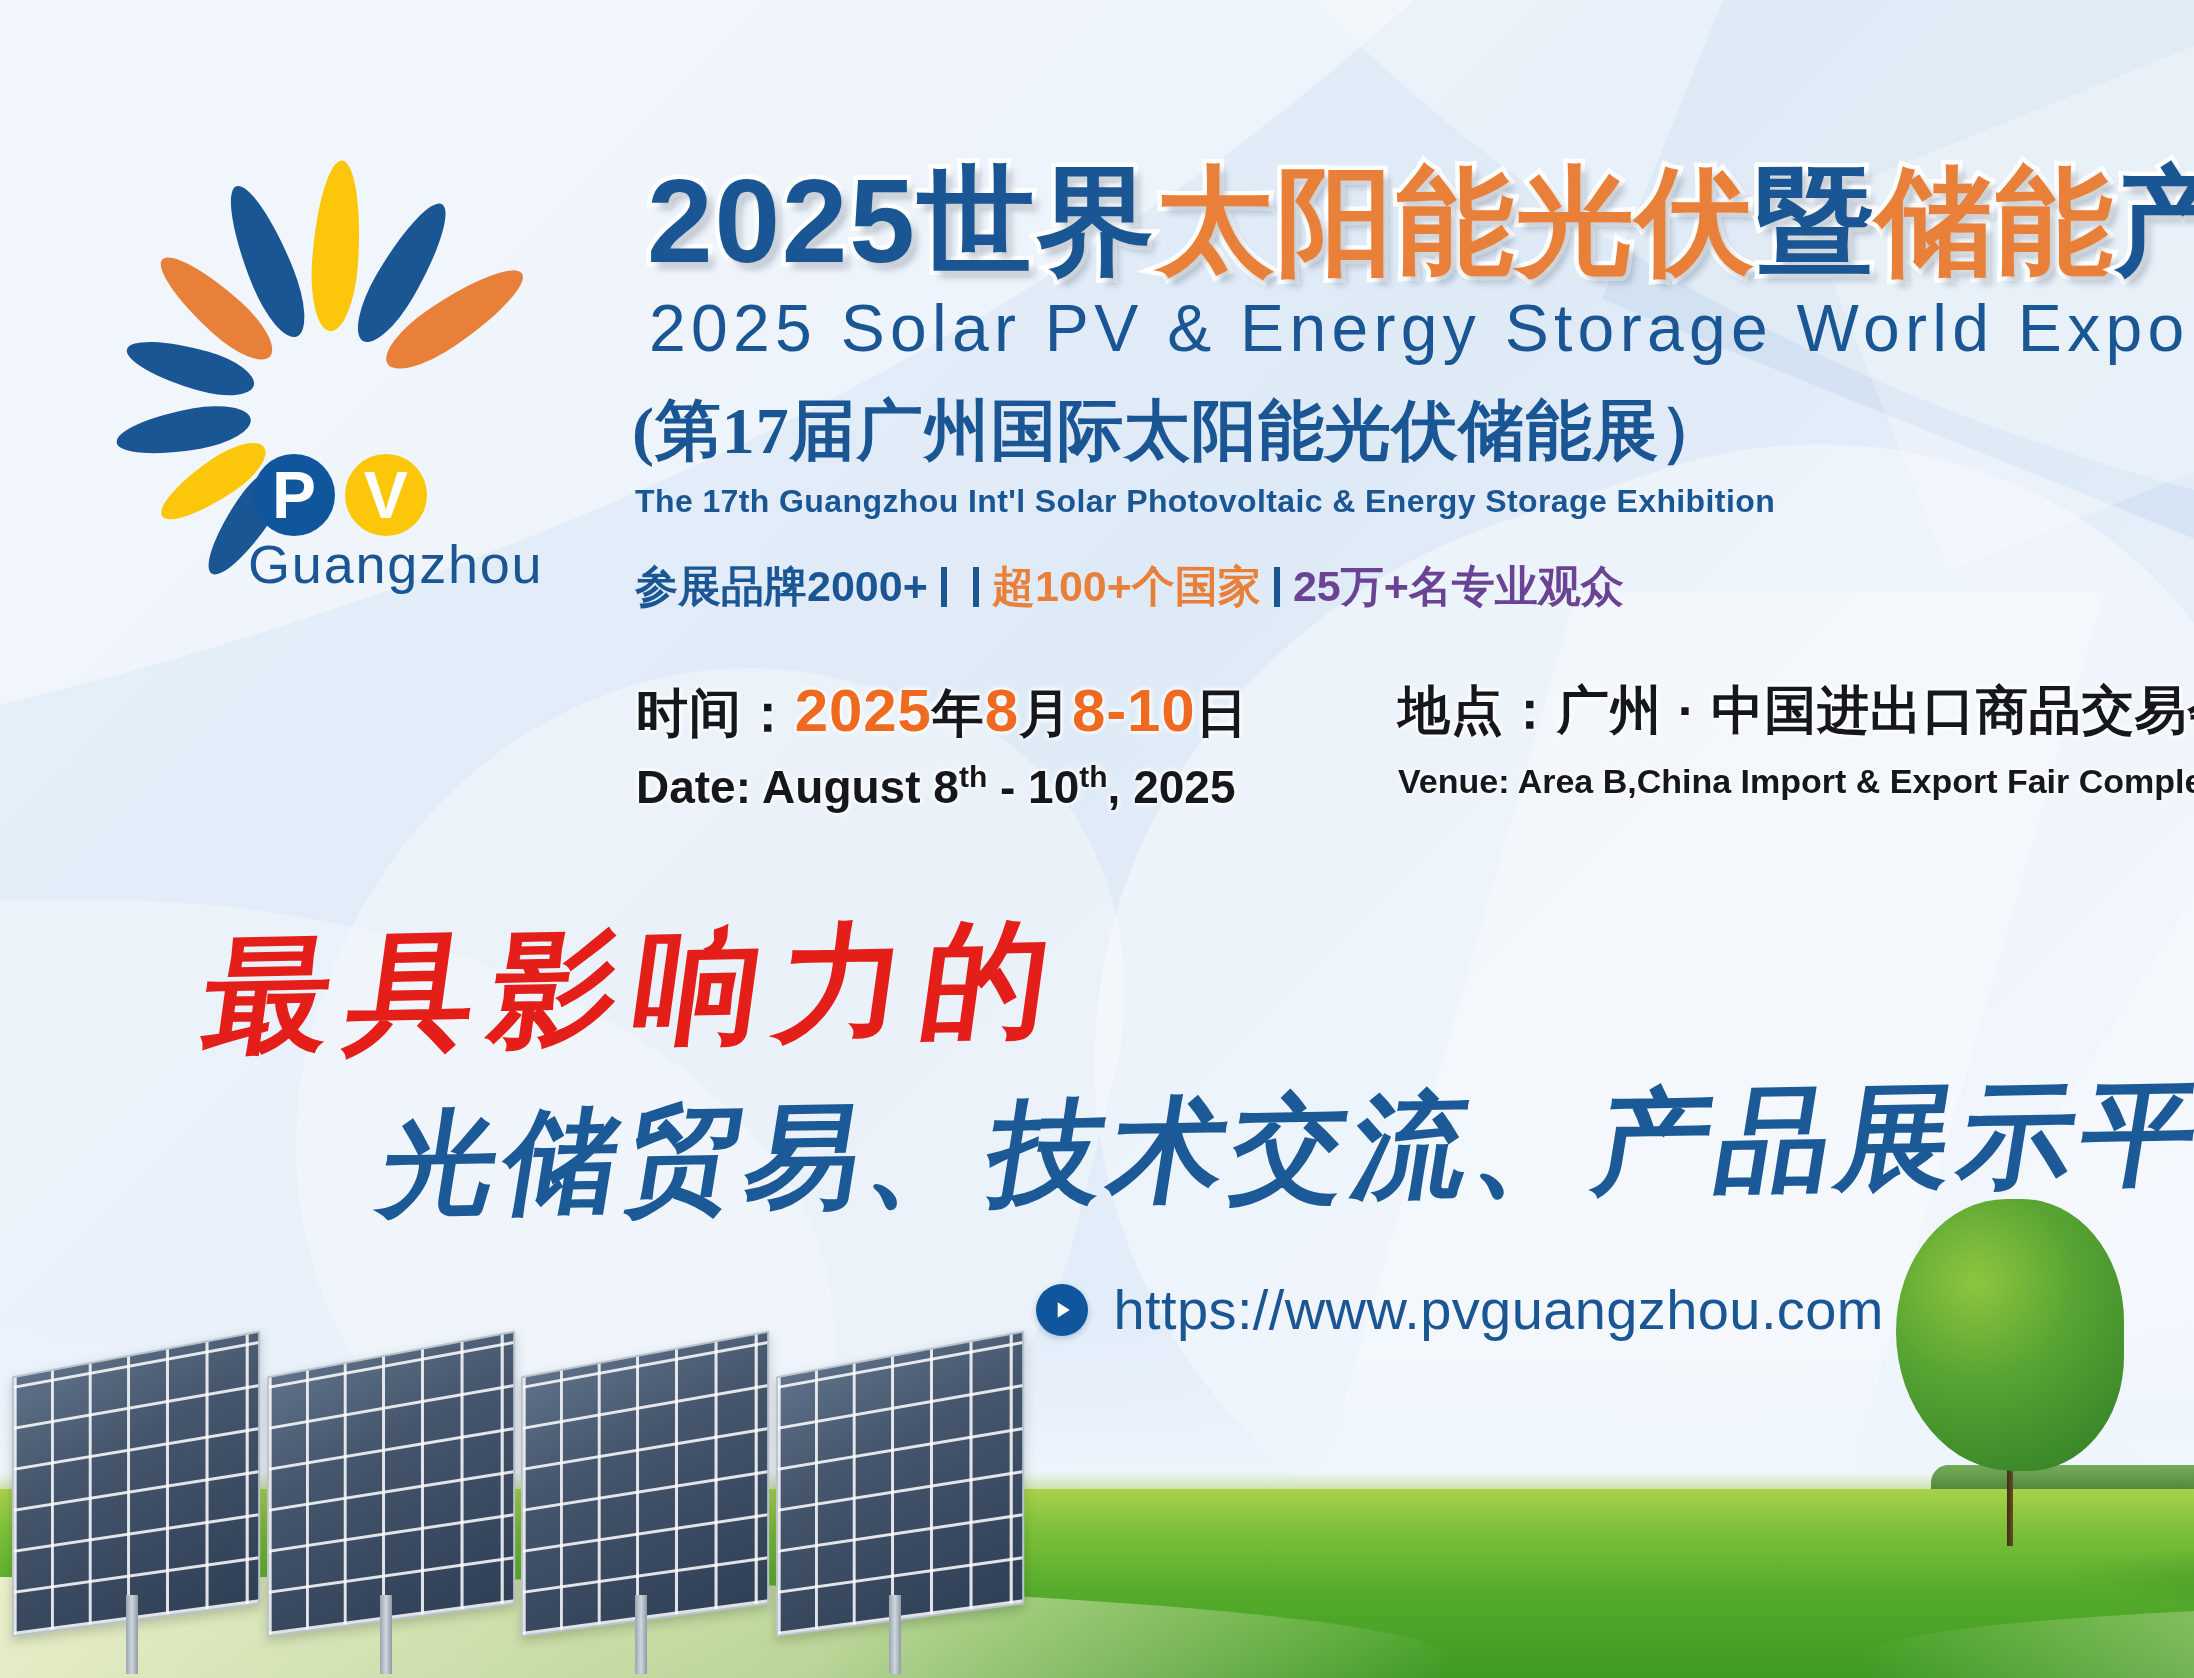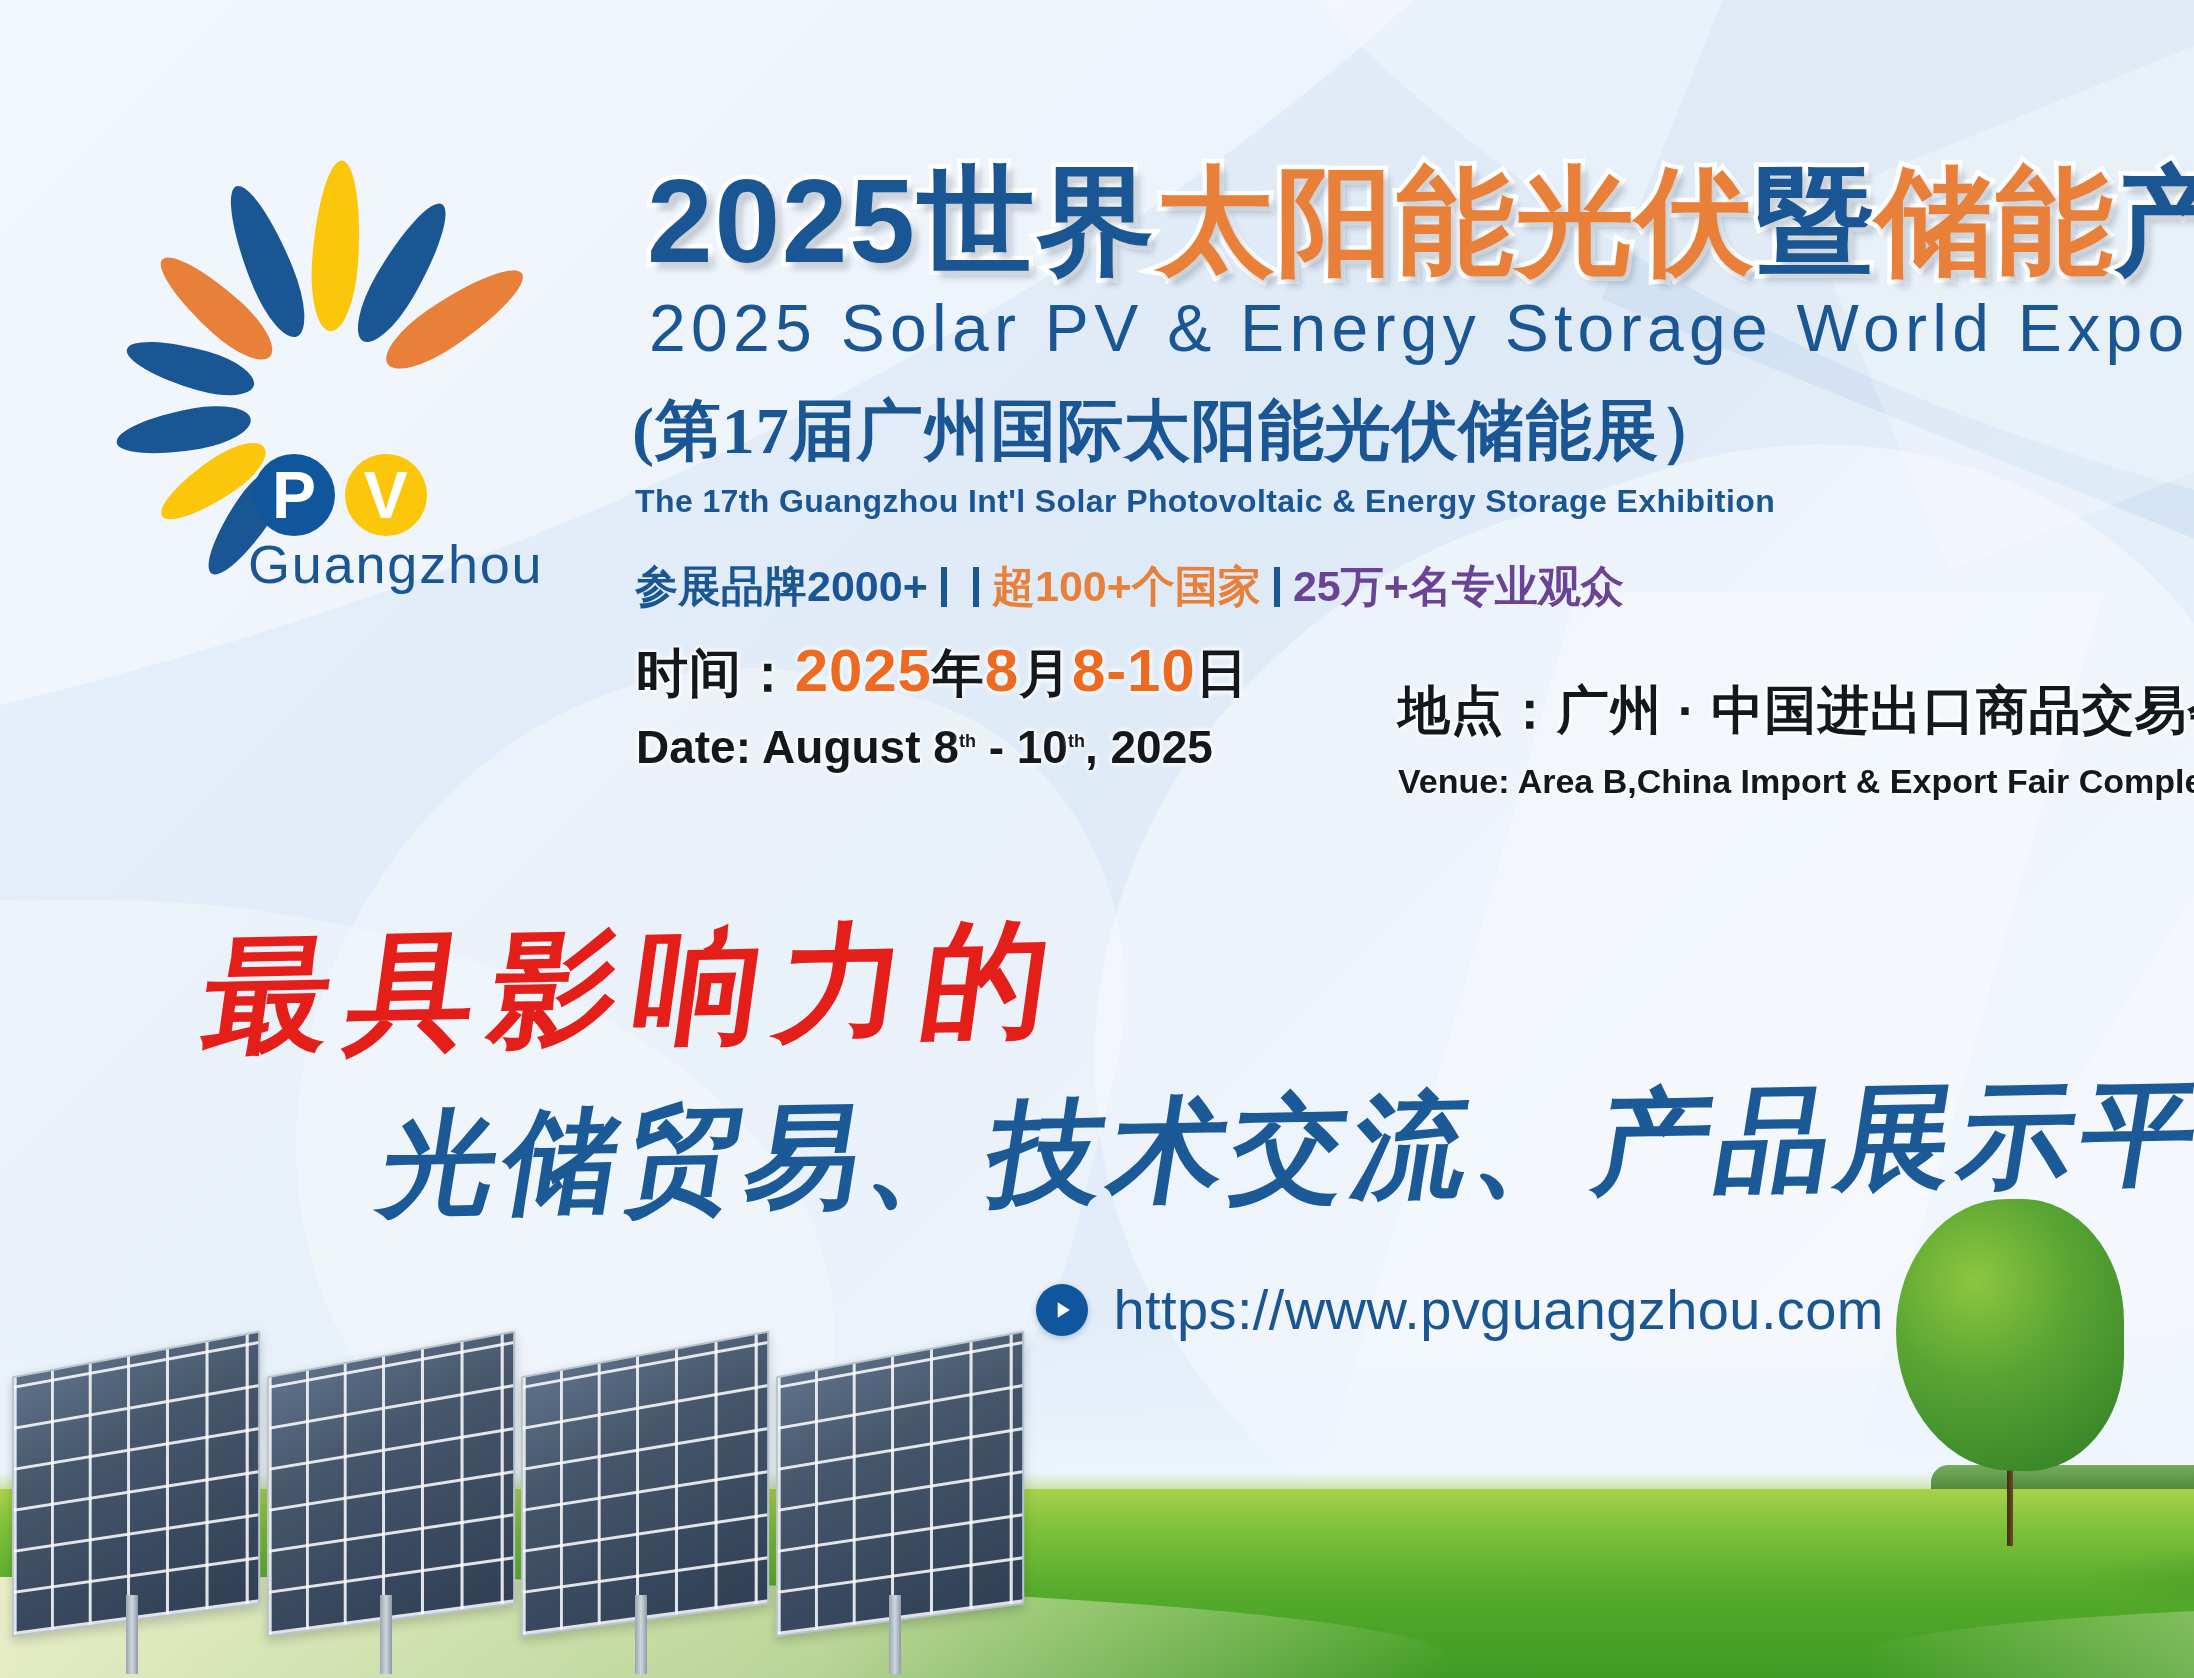--- a/index.html
+++ b/index.html
@@ -92,27 +92,27 @@
     font-family:Liberation Serif, serif;}
 
   .title-sub-en{position:absolute;left:635px;top:483px;white-space:nowrap;
     font-size:32px;font-weight:bold;color:#1a5694;letter-spacing:0.4px;}
 
   .stats{position:absolute;left:635px;top:558px;white-space:nowrap;
     font-size:43px;font-weight:bold;letter-spacing:0px;display:flex;align-items:center;justify-content:space-between;}
   .stats .sep{display:inline-block;width:6.1px;height:40px;background:#1a5694;margin:0 13px;}
   .s-blue{color:#1a5694;} .s-dark{color:#111418;} .s-or{color:#e8803a;} .s-pu{color:#6b4395;}
 
-  .dt-block{position:absolute;left:636px;top:636px;}
+  .dt-block{position:absolute;left:636px;top:676px;}
   .dt-cn{white-space:nowrap;font-size:52px;font-weight:bold;color:#14181d;letter-spacing:0.9px;
     text-shadow:0 0 6.1px #fff,0 0 6.1px #fff,0 0 4.4px #fff;}
   .dt-cn .or{color:#ef6a21;font-size:60px;}
   .dt-en{white-space:nowrap;font-size:46px;font-weight:bold;color:#14181d;margin-top:10.5px;
     text-shadow:0 0 6.1px #fff,0 0 6.1px #fff,0 0 4.4px #fff;}
-  .dt-en sup{font-size:18px;}
+  .dt-en sup{font-size:30px;}
 
   .vn-block{position:absolute;left:1398px;top:676px;}
   .vn-cn{white-space:nowrap;font-size:52px;font-weight:bold;color:#14181d;letter-spacing:0.9px;
     text-shadow:0 0 6.1px #fff,0 0 6.1px #fff,0 0 4.4px #fff;}
   .vn-en{white-space:nowrap;font-size:34px;font-weight:bold;color:#14181d;margin-top:16px;
     text-shadow:0 0 5.3px #fff,0 0 5.3px #fff;}
 
   .callig-red{position:absolute;left:206px;top:904px;white-space:nowrap;
     font-size:127px;color:#e41f1a;font-weight:bold;letter-spacing:16px;
     font-family:"DejaVu Serif","Liberation Serif",serif;

